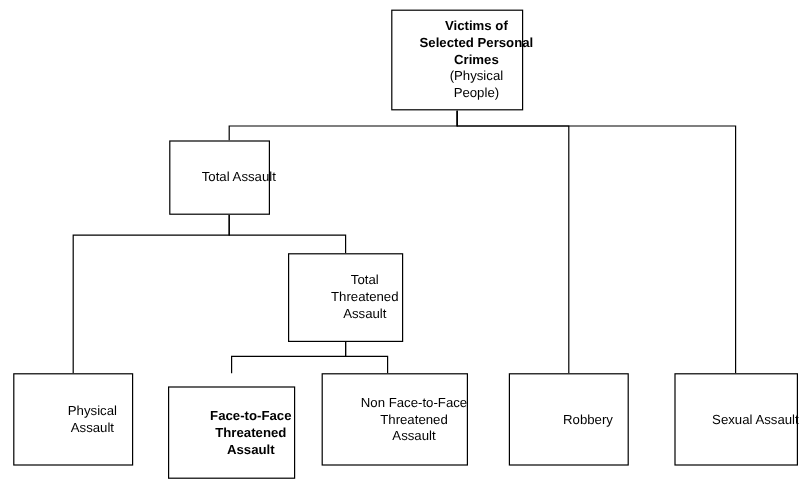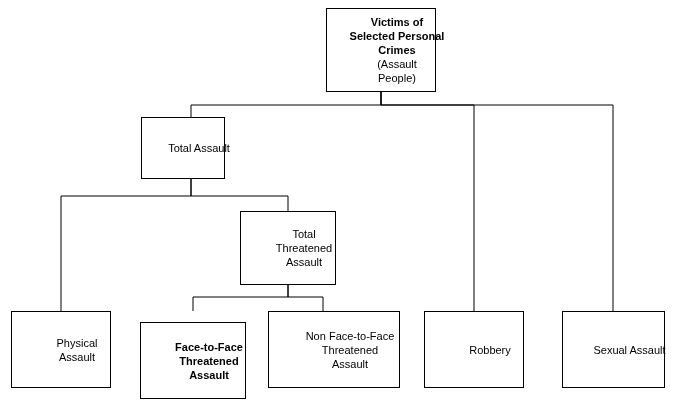--- a/index.html
+++ b/index.html
@@ -60,41 +60,41 @@
       <polyline points="381,92 381,105 613,105 613,311" fill="none" stroke="#000000" stroke-width="1"></polyline>
       <polyline points="191,179 191,196 61,196 61,311" fill="none" stroke="#000000" stroke-width="1"></polyline>
       <polyline points="191,179 191,196 288,196 288,211" fill="none" stroke="#000000" stroke-width="1"></polyline>
       <polyline points="288,285 288,297 193,297 193,311" fill="none" stroke="#000000" stroke-width="1"></polyline>
       <polyline points="288,285 288,297 323,297 323,311" fill="none" stroke="#000000" stroke-width="1"></polyline>
     </svg>
 <div class="node bold" style="left: 326px; top: 8px; width: 110px; height: 84px;">
       <span class="line">Victims of</span>
       <span class="line">Selected Personal</span>
       <span class="line">Crimes</span>
-      <span class="line normal">(Assault</span>
+      <span class="line normal">(Physical</span>
       <span class="line normal">People)</span>
     </div>
     <div class="node" style="left: 141px; top: 117px; width: 84px; height: 62px;">
       <span class="line normal">Total Assault</span>
     </div>
     <div class="node" style="left: 240px; top: 211px; width: 96px; height: 74px;">
       <span class="line normal">Total</span>
       <span class="line normal">Threatened</span>
       <span class="line normal">Assault</span>
     </div>
     <div class="node" style="left: 11px; top: 311px; width: 100px; height: 77px;">
       <span class="line normal">Physical</span>
       <span class="line normal">Assault</span>
     </div>
     <div class="node" style="left: 140px; top: 322px; width: 106px; height: 77px; font-weight: bold;">
       <span class="line normal">Face-to-Face</span>
       <span class="line normal">Threatened</span>
       <span class="line normal">Assault</span>
     </div>
-    <div class="node" style="left: 268px; top: 311px; width: 132px; height: 77px;">
+    <div class="node" style="left: 268px; top: 311px; width: 122px; height: 77px;">
       <span class="line normal">Non Face-to-Face</span>
       <span class="line normal">Threatened</span>
       <span class="line normal">Assault</span>
     </div>
     <div class="node" style="left: 562px; top: 311px; width: 103px; height: 77px;">
       <span class="line normal">Sexual Assault</span>
     </div>
     <div class="node" style="left: 424px; top: 311px; width: 100px; height: 77px;">
       <span class="line normal">Robbery</span>
     </div>

